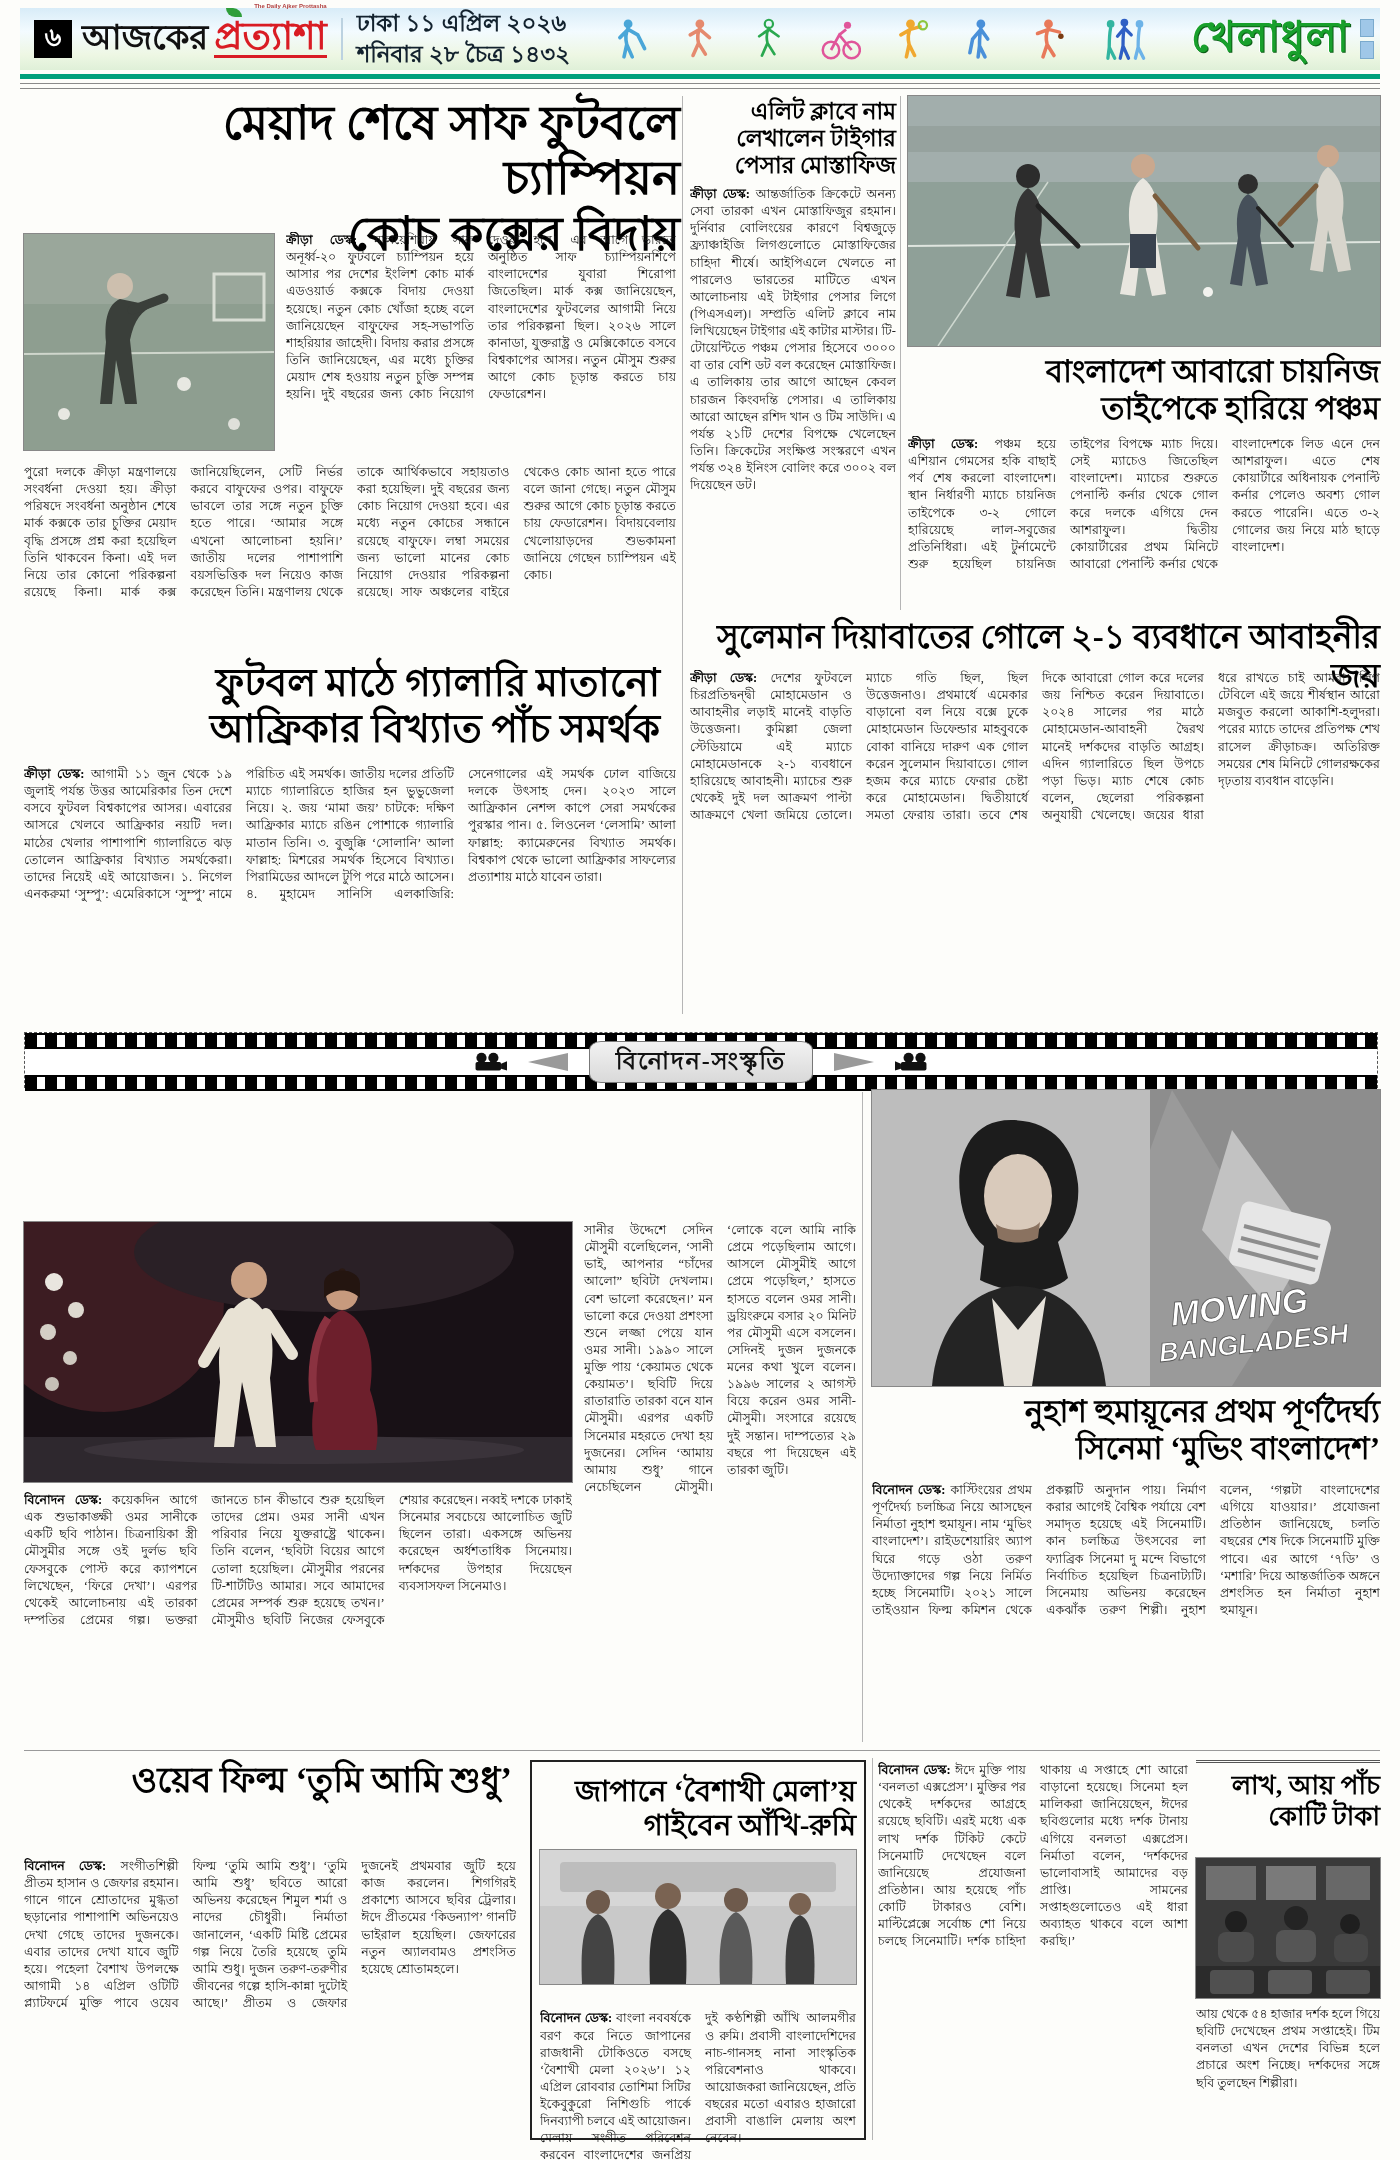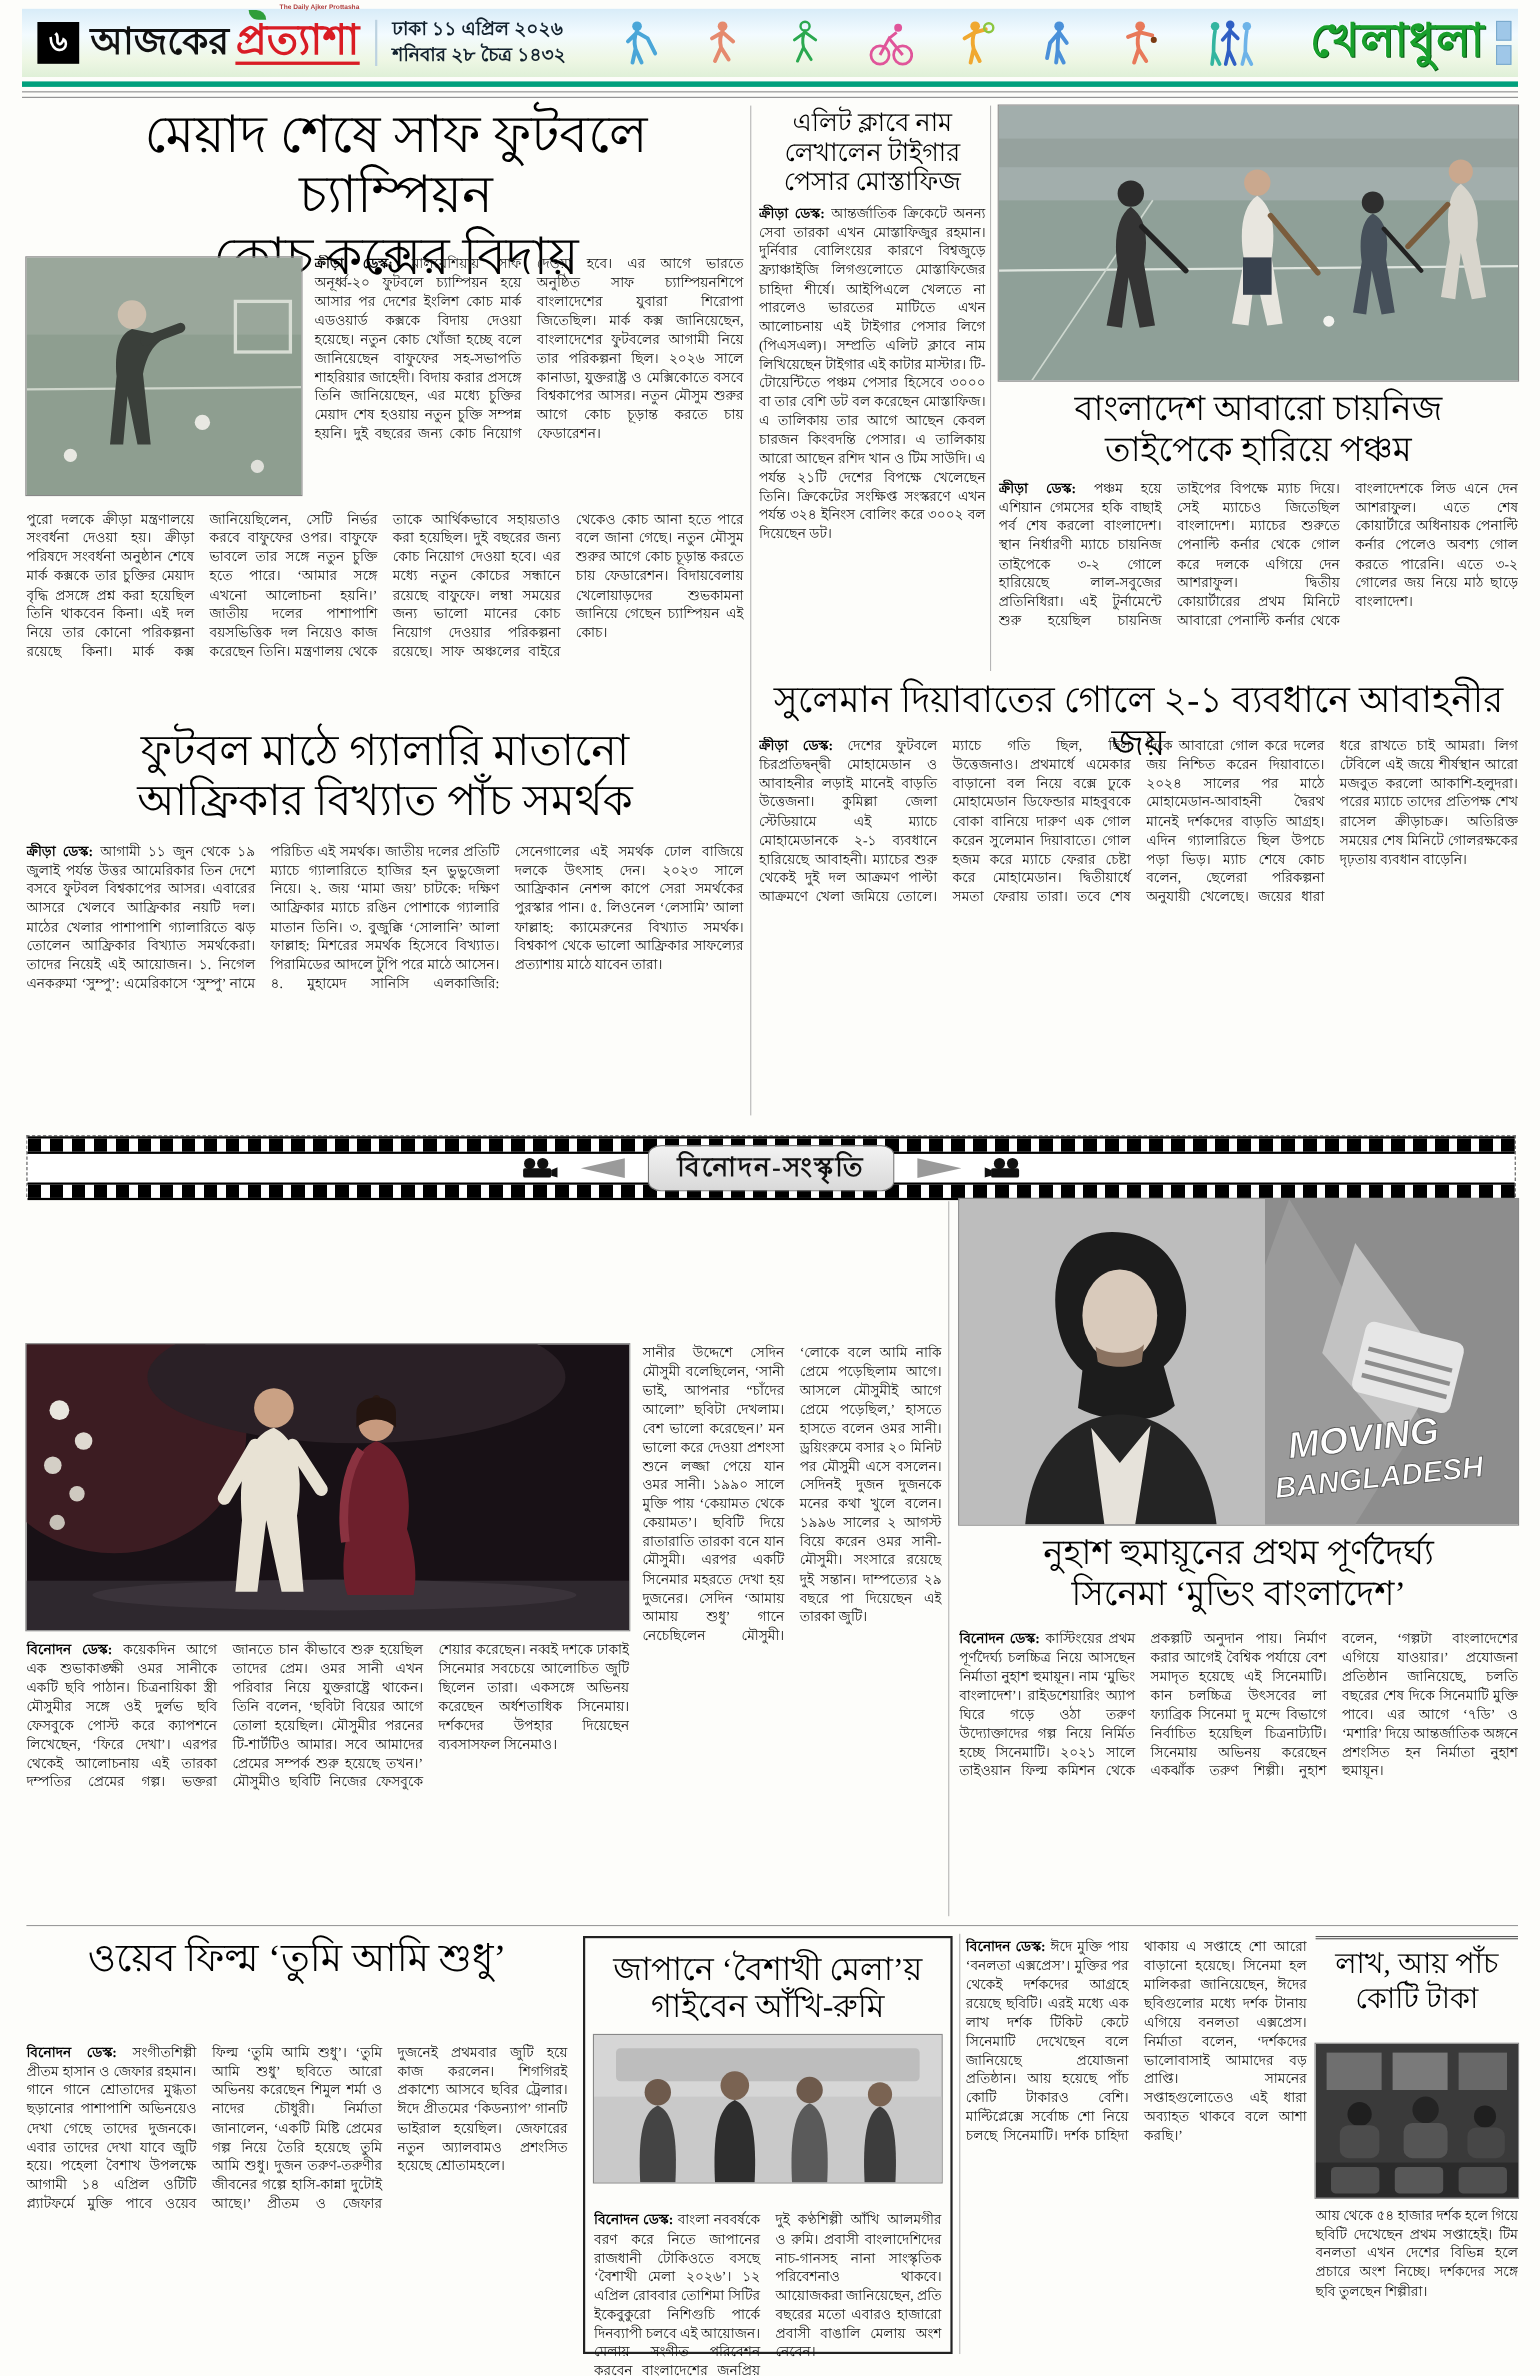--- a/index.html
+++ b/index.html
@@ -12,32 +12,32 @@
     background:linear-gradient(180deg,#d8ecf8 0%,#f3fbff 38%,#eef7e4 75%,#dff0d8 100%);
     display:flex;align-items:center;}
   .pageno{width:38px;height:38px;background:#000;color:#fff;font-size:26px;font-weight:bold;
     display:flex;align-items:center;justify-content:center;margin:0 10px 0 14px;}
   .logo{display:flex;align-items:baseline;gap:6px;white-space:nowrap;}
   .logo .lb{font-size:34px;font-weight:800;color:#111;}
   .logo .lr{font-size:38px;font-weight:800;color:#d91c24;border-bottom:3px solid #d91c24;line-height:1;position:relative;}
   .logo .leaf{position:absolute;top:-9px;left:12px;width:16px;height:9px;background:#2f9e3a;border-radius:0 9px 0 9px;}
   .logo .tag{position:absolute;top:-14px;right:0;font-size:6px;color:#b04040;font-family:"Liberation Sans",sans-serif;}
   .mast-div{width:2px;height:42px;background:#bcd2e0;margin:0 14px;}
-  .mdate{font-family:"Liberation Sans",sans-serif;font-weight:bold;color:#13222e;font-size:17px;line-height:1.35;white-space:nowrap;}
+  .mdate{font-family:"Liberation Sans",sans-serif;font-weight:bold;color:#13222e;font-size:23px;line-height:1.35;white-space:nowrap;}
   .icons{flex:1;display:flex;align-items:center;justify-content:space-evenly;height:100%;padding:0 10px;min-width:0;}
   .icons svg{height:44px;width:auto;}
   .section-title{font-size:42px;font-weight:800;color:#18a02c;letter-spacing:1px;
     text-shadow:1px 1px 0 #0c5c16, -1px 0 0 #ffffff;margin-right:10px;white-space:nowrap;}
   .corner{width:14px;margin-right:6px;display:flex;flex-direction:column;gap:4px;}
   .corner i{display:block;height:16px;background:#9fc7e8;border:1px solid #7aaacd;}
   .rule-teal{left:20px;top:74px;width:1360px;height:5px;background:#00a07c;}
   .rule-double{left:20px;top:83px;width:1360px;height:4px;border-top:1.5px solid #8a8a8a;border-bottom:1.5px solid #8a8a8a;}
 
   
-  .hl{font-weight:400;color:#000;text-align:center;line-height:1.18;}
+  .hl{font-weight:700;color:#000;text-align:right;line-height:1.18;}
   .body-block{font-size:12.5px;line-height:1.37;text-align:justify;overflow:hidden;column-gap:14px;color:#141414;}
   .byline{font-weight:bold;color:#000;}
   .vline{width:1px;background:#b5b5b5;}
   .hline{height:1px;background:#9a9a9a;}
 
   
   .lead-hl{left:40px;top:96px;width:640px;font-size:47px;}
   .lead-photo{left:24px;top:234px;width:250px;height:216px;}
   .lead-body-top{left:286px;top:232px;width:390px;height:222px;column-count:2;}
   .lead-body-bottom{left:24px;top:464px;width:652px;height:186px;column-count:4;}

